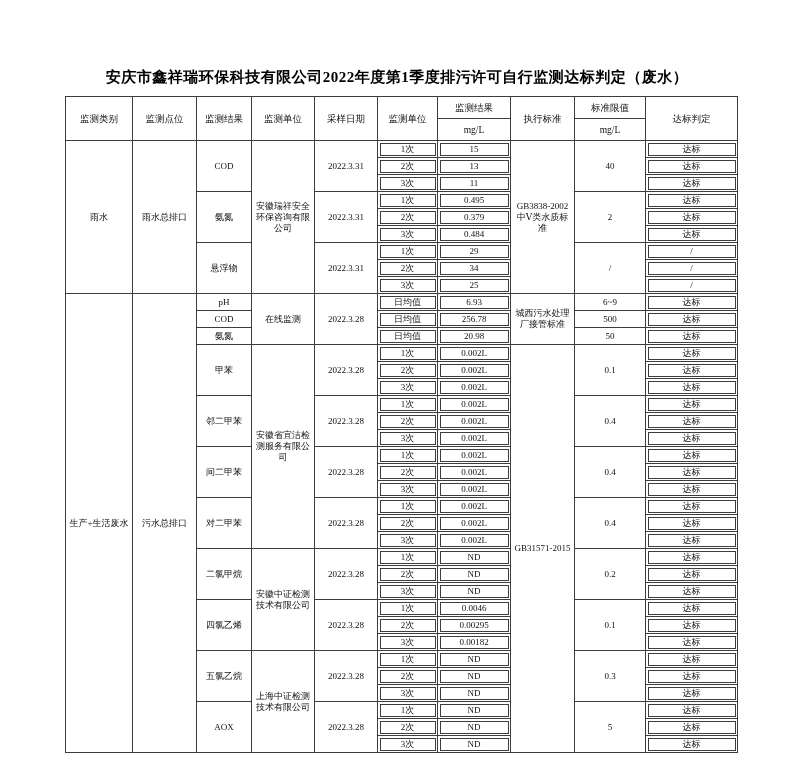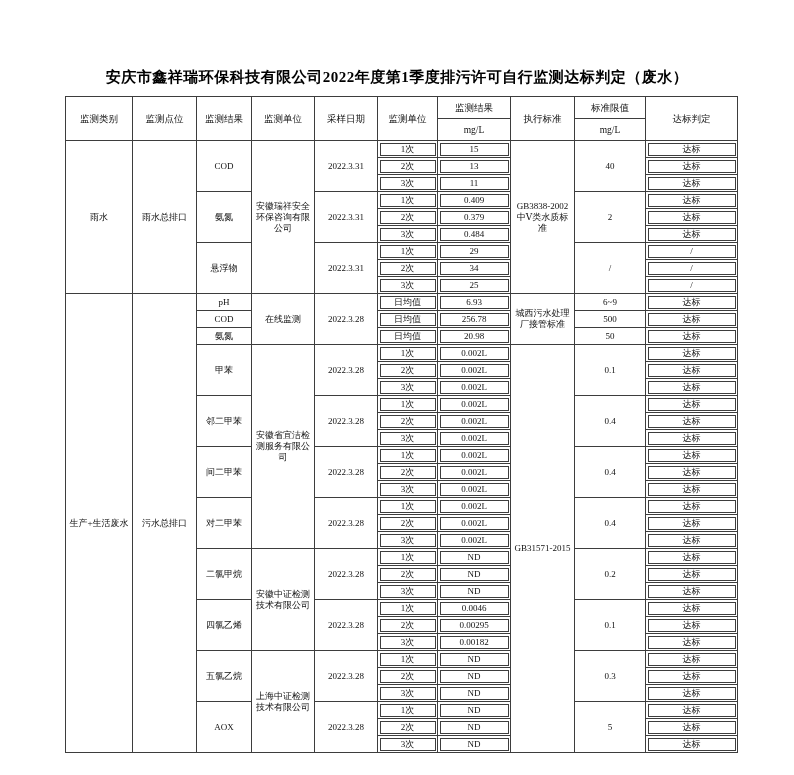--- a/index.html
+++ b/index.html
@@ -108,21 +108,21 @@
             <div class="ib">达标</div>
           </td>
         </tr>
         <tr>
           <td rowspan="3">氨氮</td>
           <td rowspan="3">2022.3.31</td>
           <td class="bx">
             <div class="ib">1次</div>
           </td>
           <td class="bx">
-            <div class="ib">0.409</div>
+            <div class="ib">0.495</div>
           </td>
           <td rowspan="3">2</td>
           <td class="bx">
             <div class="ib">达标</div>
           </td>
         </tr>
         <tr>
           <td class="bx">
             <div class="ib">2次</div>
           </td>

